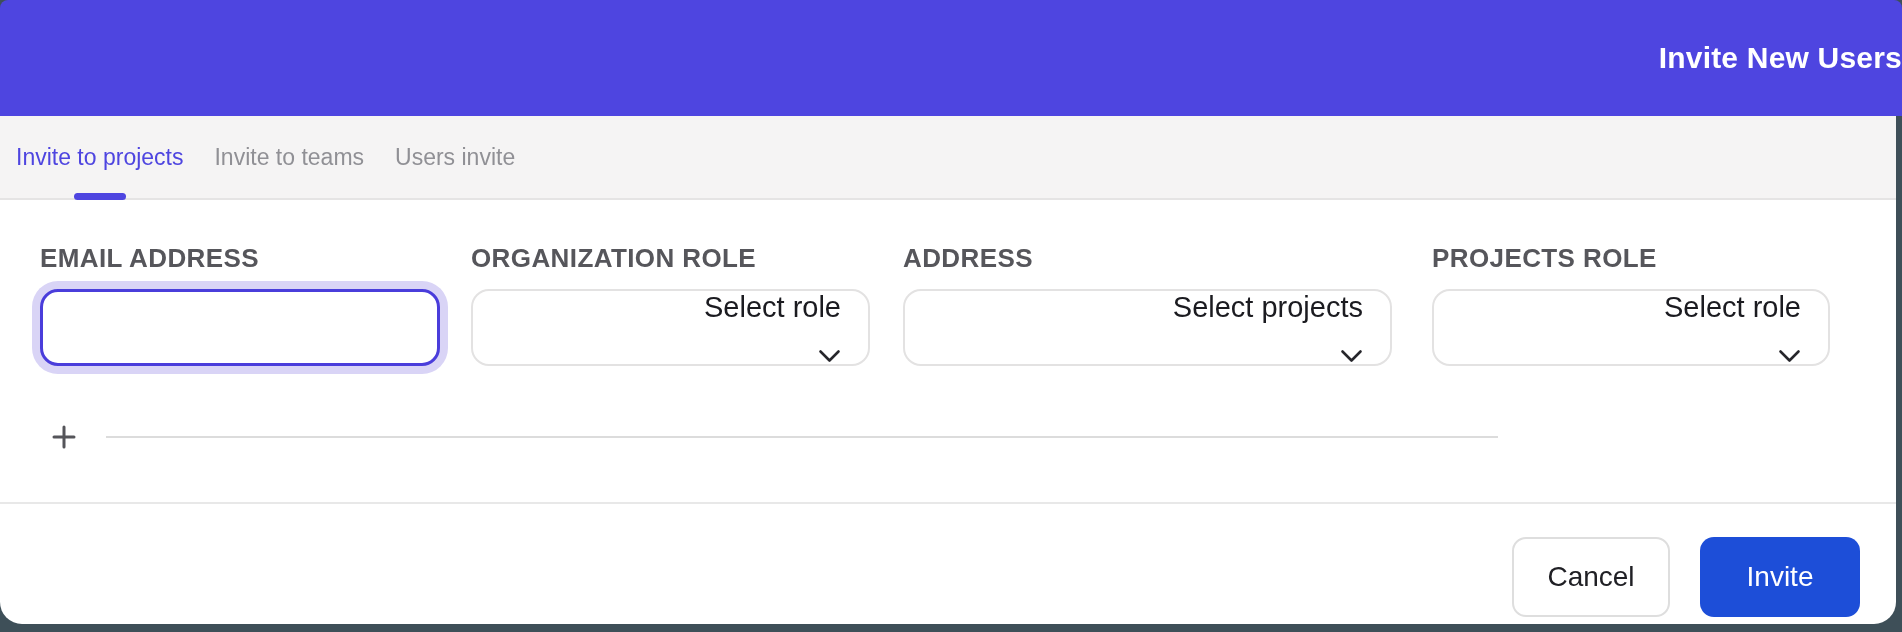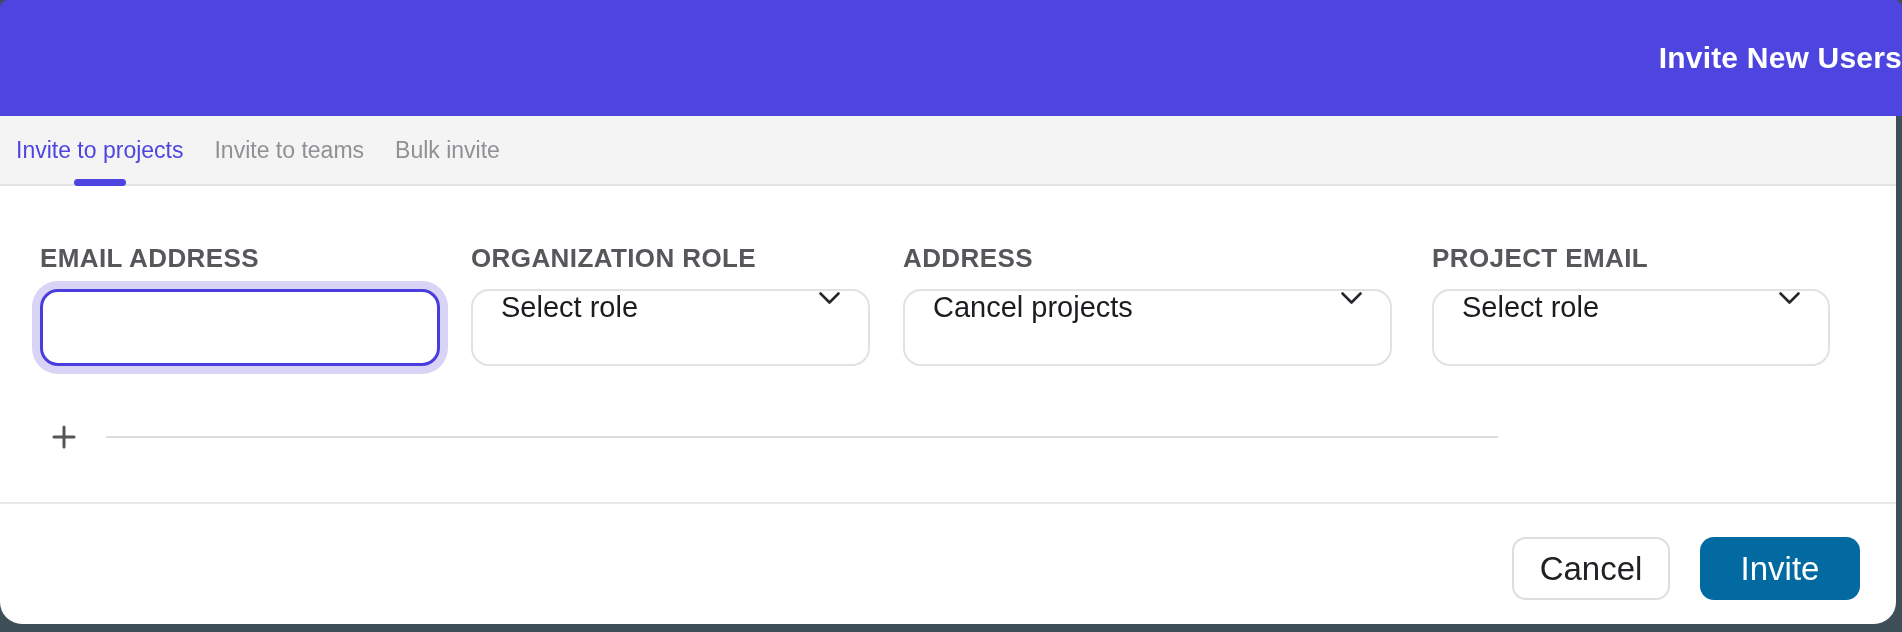--- a/index.html
+++ b/index.html
@@ -32,21 +32,21 @@
     position: absolute;
     top: 116px; left: 0;
     width: 1896px; height: 508px;
     background: #ffffff;
     border-radius: 0 0 22px 22px;
   }
   
   .tabbar {
     position: absolute;
     top: 0; left: 0; right: 0;
-    height: 70px;
+    height: 84px;
     background: #f5f4f4;
     border-bottom: 2px solid #e5e4e4;
     display: flex;
     align-items: center;
     padding-left: 16px;
     gap: 31px;
   }
   .tab {
     position: relative;
     height: 100%;
@@ -92,23 +92,24 @@
     font-size: 29px;
     color: #1b1b20;
     padding: 0 24px;
     outline: none;
   }
   .select {
     width: 100%; height: 77px;
     border: 2px solid #e3e2e2;
     border-radius: 18px;
     background: #ffffff;
-    display: flex; align-items: flex-start; justify-content: space-between;
+    display: flex; align-items: flex-end; justify-content: space-between;
     padding: 0 27px 0 28px;
     cursor: pointer;
+    flex-direction: column;
   }
   .select-value {
     font-size: 29px;
     font-weight: 500;
     color: #1b1b20;
     white-space: nowrap;
   }
   .chevron { display: flex; align-items: center; }
   
   .add-row {
@@ -142,37 +143,37 @@
     position: absolute;
     top: 386px; left: 0; right: 0; bottom: 0;
     border-top: 2px solid #e8e8e8;
   }
   .footer-buttons {
     position: absolute;
     top: 33px; right: 36px;
     display: flex; gap: 30px;
   }
   .btn {
-    height: 63px;
+    height: 80px;
     border-radius: 14px;
     font-family: "Liberation Sans", sans-serif;
-    font-size: 33px;
+    font-size: 28px;
     font-weight: 500;
     cursor: pointer;
     display: flex; align-items: center; justify-content: center;
   }
   .btn-cancel {
     width: 158px;
     background: #ffffff;
     border: 2px solid #dedede;
     color: #202025;
   }
   .btn-invite {
     width: 160px;
-    background: #0369a1;
+    background: #1d4ed8;
     border: none;
     color: #ffffff;
   }
 </style>
 </head>
 <body>
 
 <div class="stage">
 
   <header class="modal-header">
@@ -183,21 +184,21 @@
 
     <nav class="tabbar">
       <div class="tab active">
         <span class="tab-label">Invite to projects</span>
         <span class="tab-underline"></span>
       </div>
       <div class="tab">
         <span class="tab-label">Invite to teams</span>
       </div>
       <div class="tab">
-        <span class="tab-label">Bulk invite</span>
+        <span class="tab-label">Users invite</span>
       </div>
     </nav>
 
     <div class="field field-email">
       <label class="field-label">EMAIL ADDRESS</label>
       <input class="text-input" type="text" value="" style="">
     </div>
 
     <div class="field field-org-role">
       <label class="field-label">ORGANIZATION ROLE</label>
@@ -207,31 +208,31 @@
           <svg width="23" height="15" viewBox="0 0 23 15">
               <path d="M2.5 2.5 L11.5 11.5 L20.5 2.5" fill="none" stroke="#26262b" stroke-width="2.6" stroke-linecap="round" stroke-linejoin="round"></path>
             </svg>
         </span>
       </div>
     </div>
 
     <div class="field field-projects">
       <label class="field-label">ADDRESS</label>
       <div class="select">
-        <span class="select-value">Cancel projects</span>
+        <span class="select-value">Select projects</span>
         <span class="chevron">
           <svg width="23" height="15" viewBox="0 0 23 15">
               <path d="M2.5 2.5 L11.5 11.5 L20.5 2.5" fill="none" stroke="#26262b" stroke-width="2.6" stroke-linecap="round" stroke-linejoin="round"></path>
             </svg>
         </span>
       </div>
     </div>
 
     <div class="field field-project-role">
-      <label class="field-label">PROJECT EMAIL</label>
+      <label class="field-label">PROJECTS ROLE</label>
       <div class="select">
         <span class="select-value">Select role</span>
         <span class="chevron">
           <svg width="23" height="15" viewBox="0 0 23 15">
               <path d="M2.5 2.5 L11.5 11.5 L20.5 2.5" fill="none" stroke="#26262b" stroke-width="2.6" stroke-linecap="round" stroke-linejoin="round"></path>
             </svg>
         </span>
       </div>
     </div>
 

